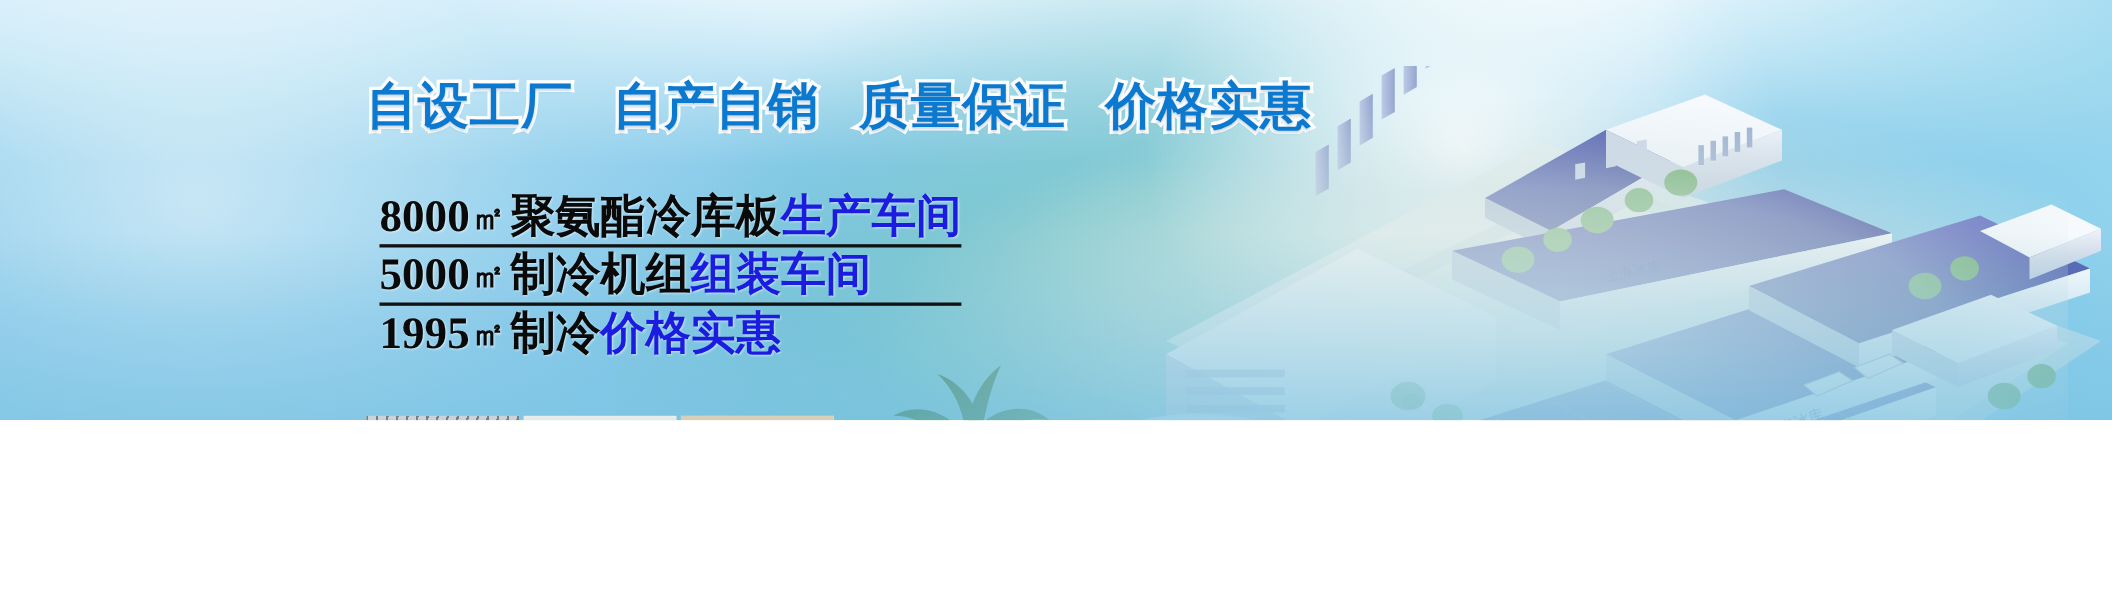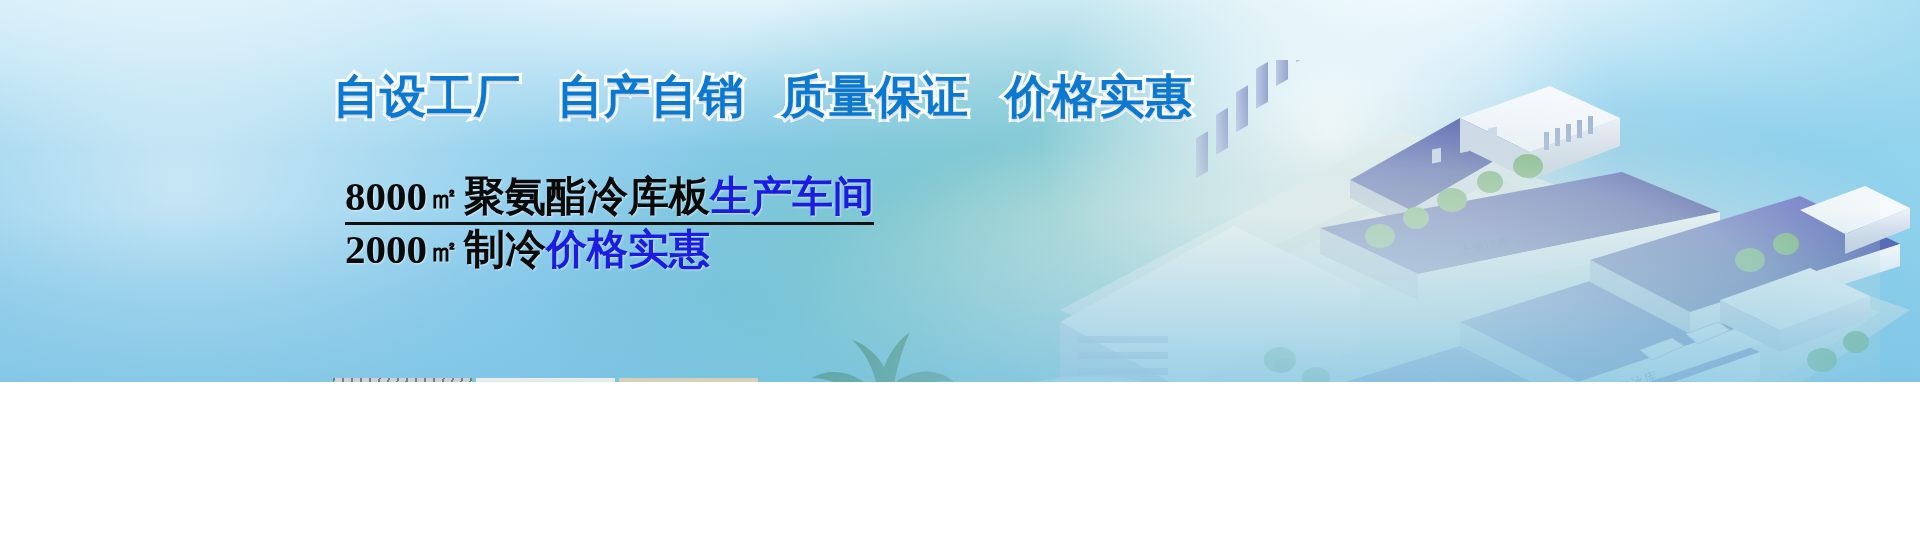--- a/index.html
+++ b/index.html
@@ -337,22 +337,25 @@
   <div class="bottom-fade"></div>
 
   <div class="headline">
     <span>自设工厂</span><span>自产自销</span><span>质量保证</span><span>价格实惠</span>
   </div>
 
   <div class="lines">
     <div class="line ul">
       <span class="num">8000</span><span class="unit">㎡</span><span>聚氨酯冷库板</span><span class="blue">生产车间</span>
     </div>
+    <div class="line ul">
+      <span class="num">5000</span><span class="unit">㎡</span><span>制冷机组</span><span class="blue">组装车间</span>
+    </div>
     <div class="line">
-      <span class="num">2000</span><span class="unit">㎡</span><span>制冷</span><span class="blue">价格实惠</span>
+      <span class="num">1995</span><span class="unit">㎡</span><span>制冷</span><span class="blue">价格实惠</span>
     </div>
   </div>
 
   <div class="photos">
 
     <div class="photo p1">
       <div class="roofbeam"></div>
       <div class="col" style="left:26px;"></div>
       <div class="col" style="left:62px;"></div>
       <div class="col" style="left:96px;"></div>

